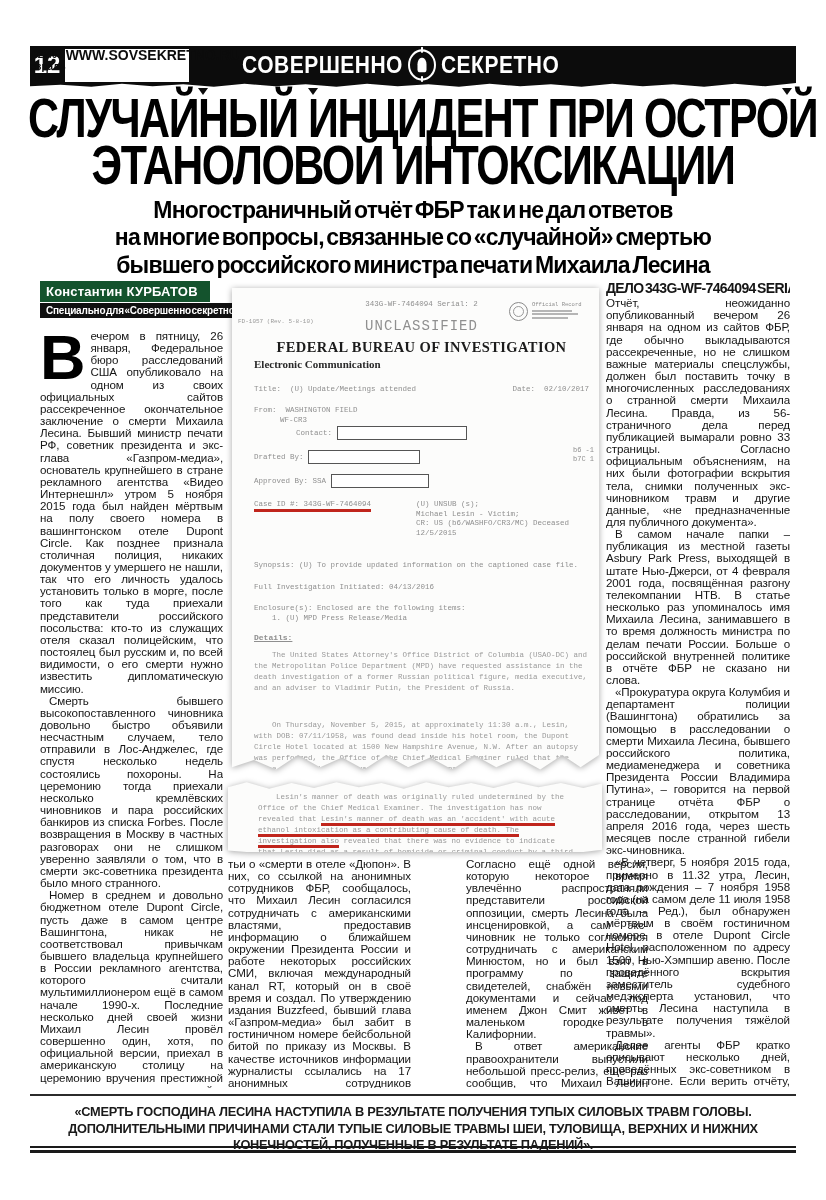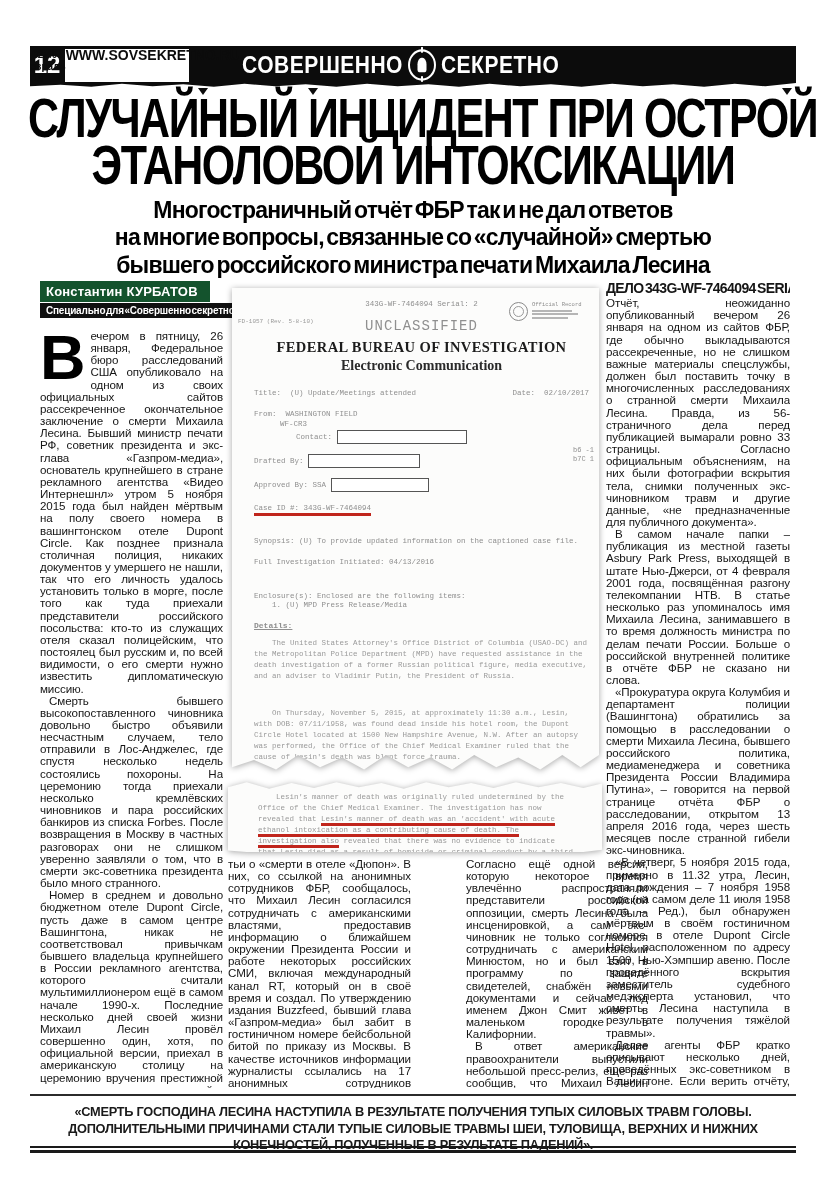--- a/index.html
+++ b/index.html
@@ -70,22 +70,22 @@
     clip-path:polygon(0 10%,5% 3%,11% 12%,17% 4%,23% 11%,29% 3%,35% 10%,41% 4%,47% 12%,53% 3%,
       59% 10%,65% 4%,71% 11%,77% 3%,83% 10%,89% 4%,95% 11%,100% 5%,100% 97%,95% 100%,5% 100%,0 98%);}
   .fuzzy{color:#8f8f8f;filter:blur(0.35px);}
   .fuzzy2{color:#9a9a9a;filter:blur(0.45px);}
   .doc-line{font-size:7.5px;line-height:9.5px;}
   .doc-serial{font-size:7.5px;text-align:center;margin-bottom:10px;}
   .doc-form-id{position:absolute;left:6px;top:30px;font-size:6px;}
   .doc-unclass{font-size:14px;text-align:center;letter-spacing:1px;}
   .doc-agency{font-family:"Liberation Serif", serif;font-weight:bold;font-size:14.5px;color:#1c1c1c;
     text-align:center;letter-spacing:0.4px;margin-top:5px;}
-  .doc-type{font-family:"Liberation Serif", serif;font-weight:bold;font-size:14px;color:#2a2a2a;
-    text-align:center;margin-top:2px;margin-bottom:14px;}
+  .doc-type{font-family:"Liberation Serif", serif;font-weight:bold;font-size:11px;color:#2a2a2a;
+    text-align:left;margin-top:2px;margin-bottom:14px;}
   .frow{display:flex;justify-content:space-between;font-size:7.5px;line-height:10px;}
   .redact{display:inline-block;border:1px solid #555;background:#fff;vertical-align:middle;}
   .case-under{border-bottom:3.5px solid #c0251c;padding-bottom:1px;}
   .bnotes{position:absolute;right:5px;top:158px;font-size:7px;line-height:9px;text-align:left;}
   .stamp{position:absolute;right:8px;top:14px;width:82px;display:flex;gap:4px;align-items:flex-start;}
   .stamp-circle{width:17px;height:17px;border:1.5px solid #8a8a8a;border-radius:50%;flex:0 0 auto;position:relative;}
   .stamp-circle:before{content:"";position:absolute;inset:3px;border:1px solid #9a9a9a;border-radius:50%;}
   .stamp-text{font-size:5.5px;line-height:6.5px;}
   .stamp-bars{margin-top:1px;}
   .stamp-bars div{height:2px;background:#b5b5b5;margin-bottom:1.5px;}
@@ -183,25 +183,31 @@
         <span>Drafted By:</span>&nbsp;<span class="redact" style="width:110px;height:12px;"></span>
       </div>
       <div class="doc-line fuzzy" style="margin-top:10px;">
         <span>Approved By:</span>&nbsp;<span>SSA</span>&nbsp;<span class="redact" style="width:96px;height:12px;"></span>
       </div>
 
       <div style="display:flex;margin-top:12px;">
         <div class="doc-line fuzzy" style="flex:0 0 150px;">
           <span class="case-under"><span>Case ID #:</span>&nbsp;<span>343G-WF-7464094</span></span>
         </div>
+        <div class="doc-line fuzzy" style="margin-left:12px;">
+          <div>(U) UNSUB (s);</div>
+          <div>Michael Lesin - Victim;</div>
+          <div>CR: US (b6/WASHFO/CR3/MC)   Deceased</div>
+          <div>12/5/2015</div>
+        </div>
       </div>
 
       <div class="doc-line fuzzy" style="margin-top:23px;">Synopsis:  (U) To provide updated information on the captioned case file.</div>
       <div class="doc-line fuzzy" style="margin-top:12px;">Full Investigation Initiated:  04/13/2016</div>
-      <div class="doc-line fuzzy" style="margin-top:24px;">Enclosure(s): Enclosed are the following items:</div>
+      <div class="doc-line fuzzy" style="margin-top:12px;">Enclosure(s): Enclosed are the following items:</div>
       <div class="doc-line fuzzy" style="margin-left:18px;">1. (U) MPD Press Release/Media</div>
 
       <div class="details-head fuzzy">Details:</div>
       <div class="doc-para fuzzy2">The United States Attorney's Office District of Columbia (USAO-DC) and the Metropolitan Police Department (MPD) have requested assistance in the death investigation of a former Russian political figure, media executive, and an adviser to Vladimir Putin, the President of Russia.</div>
       <div class="doc-para fuzzy2" style="margin-top:26px;">On Thursday, November 5, 2015, at approximately 11:30 a.m., Lesin, with DOB: 07/11/1958, was found dead inside his hotel room, the Dupont Circle Hotel located at 1500 New Hampshire Avenue, N.W. After an autopsy was performed, the Office of the Chief Medical Examiner ruled that the cause of Lesin's death was blunt force trauma.</div>
       <div class="doc-unclass fuzzy" style="margin-top:14px;">UNCLASSIFIED</div>
     </div>
   </div>
 
   <div class="paper-wrap pw2">

